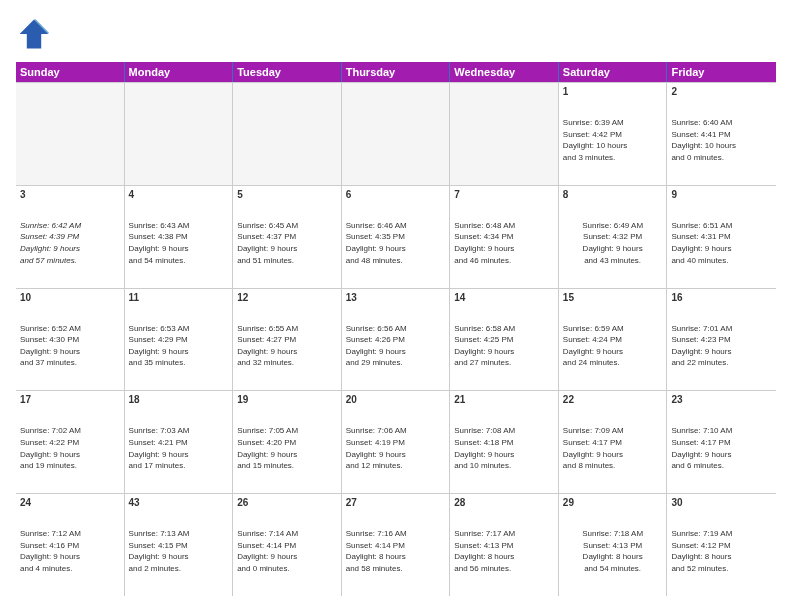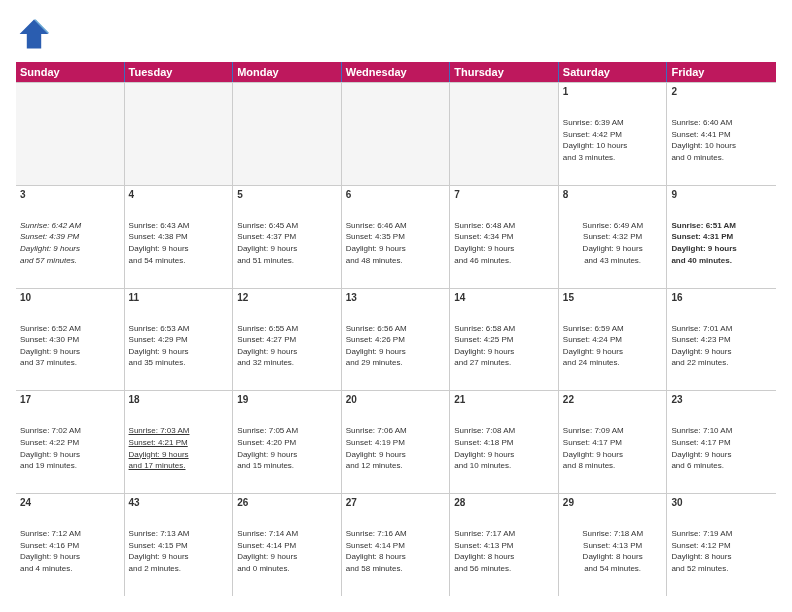--- a/index.html
+++ b/index.html
@@ -51,21 +51,21 @@
       color: #555;
     }
     .calendar {
       flex: 1;
       display: flex;
       flex-direction: column;
     }
     .cal-header {
       display: grid;
       grid-template-columns: repeat(7, 1fr);
-      background: #be185d;
+      background: #a21caf;
     }
     .cal-header-cell {
       color: #fff;
       font-size: 11px;
       font-weight: bold;
       padding: 4px 4px;
       text-align: left;
       border-right: 1px solid #3a6dc0;
     }
     .cal-header-cell:last-child { border-right: none; }
@@ -121,24 +121,24 @@
     </div>
     <div class="title-block">
       <div class="month-title"></div>
       <div class="location"></div>
     </div>
   </div>
 
   <div class="calendar">
     <div class="cal-header">
     <div class="cal-header-cell">Sunday</div>
+        <div class="cal-header-cell">Monday</div>
         <div class="cal-header-cell">Tuesday</div>
-        <div class="cal-header-cell">Monday</div>
+        <div class="cal-header-cell">Thursday</div>
         <div class="cal-header-cell">Wednesday</div>
-        <div class="cal-header-cell">Thursday</div>
         <div class="cal-header-cell">Saturday</div>
         <div class="cal-header-cell">Friday</div>
       </div>
     <div class="cal-body">
     <div class="cal-week">
           <div class="cal-cell empty"></div>
           <div class="cal-cell empty"></div>
           <div class="cal-cell empty"></div>
           <div class="cal-cell empty"></div>
           <div class="cal-cell empty"></div>
@@ -195,21 +195,21 @@
           </div>
           <div class="cal-cell">
             <span class="day-num">8</span>
             <div class="cell-info" style="white-space: pre-line; text-align: center;">Sunrise: 6:49 AM
 Sunset: 4:32 PM
 Daylight: 9 hours
 and 43 minutes.</div>
           </div>
           <div class="cal-cell">
             <span class="day-num">9</span>
-            <div class="cell-info" style="white-space: pre-line; font-weight: bold;">Sunrise: 6:51 AM
+            <div class="cell-info" style="white-space: pre-line;">Sunrise: 6:51 AM
 Sunset: 4:31 PM
 Daylight: 9 hours
 and 40 minutes.</div>
           </div>
         </div>
         <div class="cal-week">
           <div class="cal-cell">
             <span class="day-num">10</span>
             <div class="cell-info" style="white-space: pre-line;">Sunrise: 6:52 AM
 Sunset: 4:30 PM
@@ -262,21 +262,21 @@
         <div class="cal-week">
           <div class="cal-cell">
             <span class="day-num">17</span>
             <div class="cell-info" style="white-space: pre-line;">Sunrise: 7:02 AM
 Sunset: 4:22 PM
 Daylight: 9 hours
 and 19 minutes.</div>
           </div>
           <div class="cal-cell">
             <span class="day-num">18</span>
-            <div class="cell-info" style="white-space: pre-line; text-decoration: underline;">Sunrise: 7:03 AM
+            <div class="cell-info" style="white-space: pre-line;">Sunrise: 7:03 AM
 Sunset: 4:21 PM
 Daylight: 9 hours
 and 17 minutes.</div>
           </div>
           <div class="cal-cell">
             <span class="day-num">19</span>
             <div class="cell-info" style="white-space: pre-line;">Sunrise: 7:05 AM
 Sunset: 4:20 PM
 Daylight: 9 hours
 and 15 minutes.</div>

